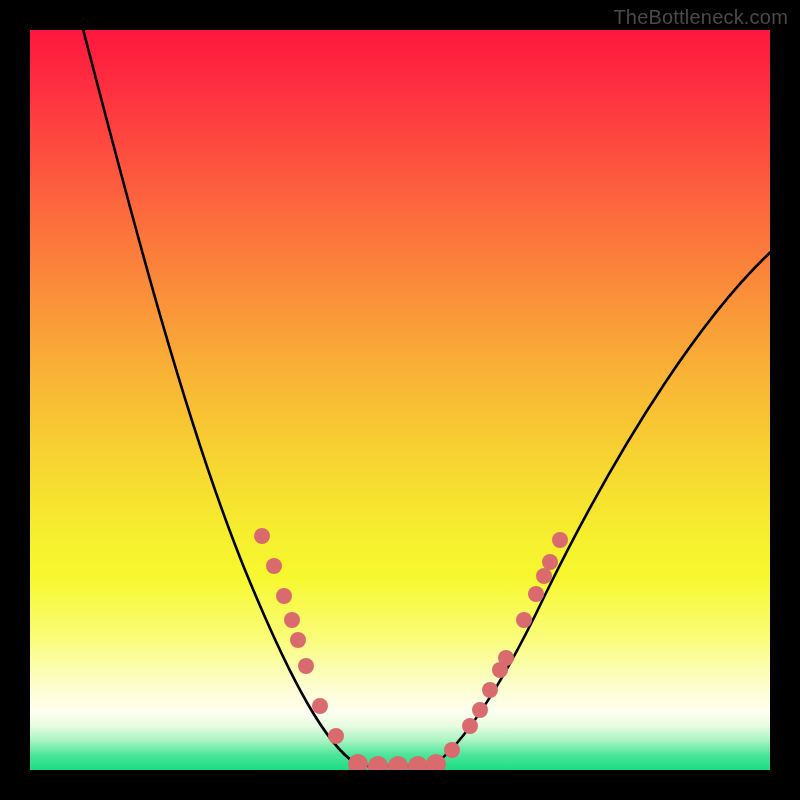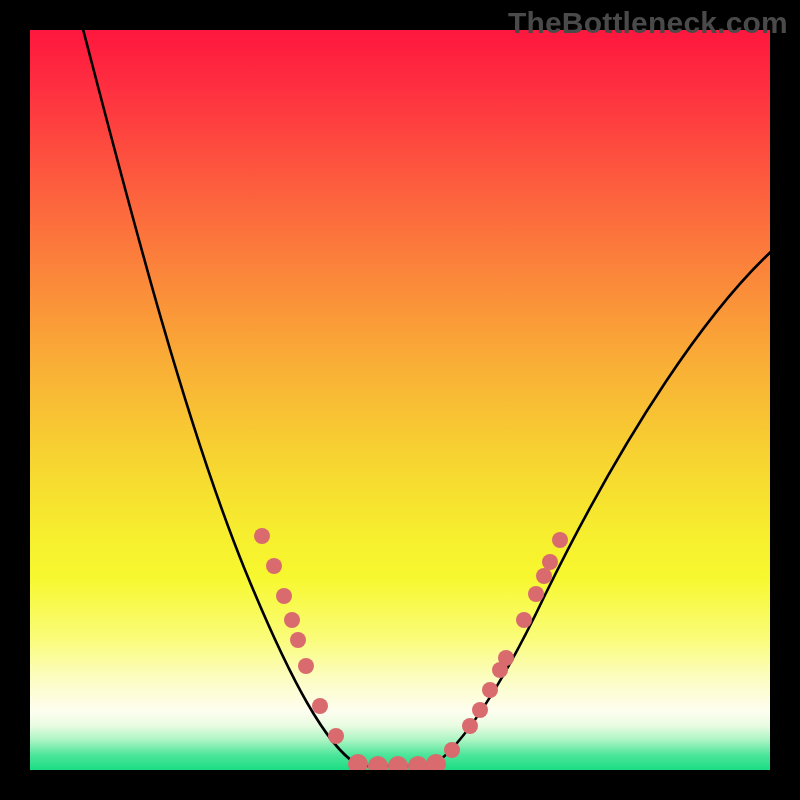--- a/index.html
+++ b/index.html
@@ -15,22 +15,22 @@
     position: relative;
     width: 800px;
     height: 800px;
     background: #000;
   }
   .watermark {
     position: absolute;
     top: 6px;
     right: 12px;
     color: #4a4a4a;
-    font-size: 30px;
-    font-weight: 700;
+    font-size: 20px;
+    font-weight: 400;
     letter-spacing: 0.2px;
     z-index: 30;
   }
   .plot {
     position: absolute;
     left: 30px;
     top: 30px;
     width: 740px;
     height: 740px;
     overflow: hidden;

